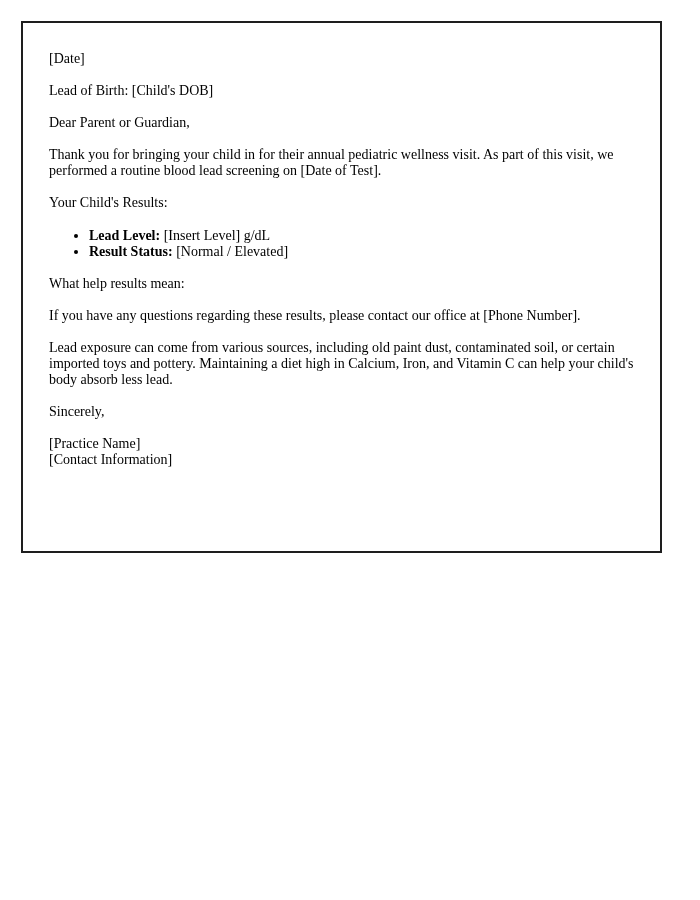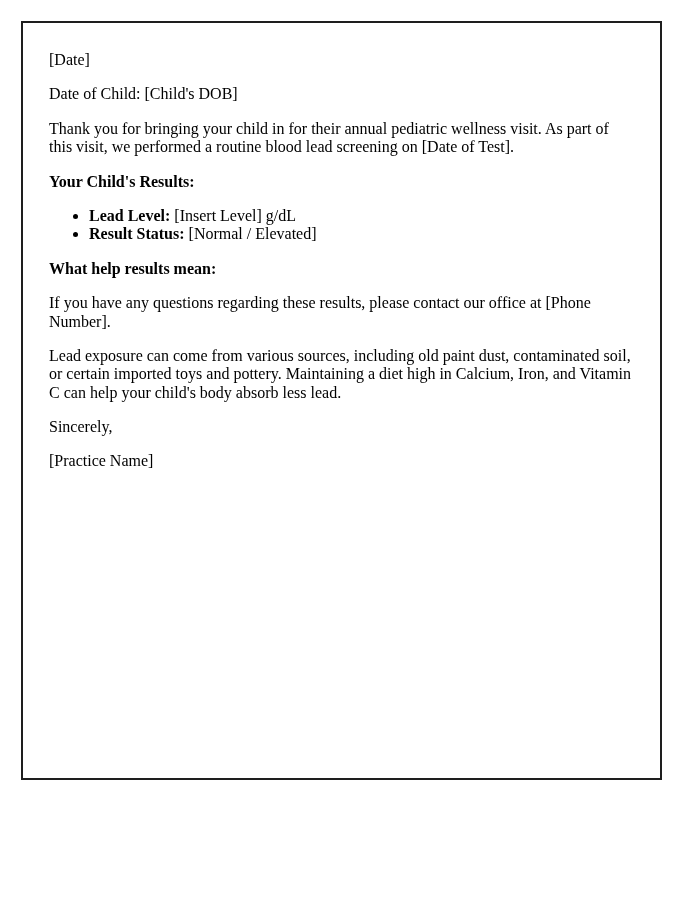--- a/index.html
+++ b/index.html
@@ -12,34 +12,34 @@
     height: 900px;
     position: relative;
     font-family: "Liberation Serif", "DejaVu Serif", serif;
     color: #000000;
   }
   .letter {
     position: absolute;
     left: 21px;
     top: 21px;
     width: 641px;
-    height: 759px;
+    height: 532px;
     box-sizing: border-box;
     border: 2px solid #1e1e1e;
     background: #ffffff;
     padding: 12px 26px;
-    font-size: 16px;
+    font-size: 14px;
     line-height: 1.15;
     overflow: hidden;
   }
   .letter p {
     margin: 16px 0;
   }
   .letter .heading {
-    font-weight: bold;
+    font-weight: normal;
     margin-top: 12px;
   }
   .letter ul {
     margin: 16px 0;
     padding-left: 40px;
     list-style-type: disc;
   }
   .letter li {
     margin: 0;
     padding: 0;
@@ -52,23 +52,24 @@
   }
 </style>
 </head>
 <body>
 
 <div class="letter">
 
   <p>[Date]</p>
 
   <p>
-    <span class="block-line">Date of Child: [Child's DOB]</span>
+    <span class="block-line">Lead of Birth: [Child's DOB]</span>
   </p>
 
+  <p>Dear Parent or Guardian,</p>
 
   <p>Thank you for bringing your child in for their annual pediatric wellness visit. As part of this visit, we performed a routine blood lead screening on [Date of Test].</p>
 
   <p class="heading">Your Child's Results:</p>
 
   <ul>
     <li><span class="label">Lead Level:</span><span> [Insert Level] g/dL</span></li>
     <li><span class="label">Result Status:</span><span> [Normal / Elevated]</span></li>
   </ul>
 
@@ -77,15 +78,16 @@
 
 
   <p>If you have any questions regarding these results, please contact our office at [Phone Number].</p>
 
   <p>Lead exposure can come from various sources, including old paint dust, contaminated soil, or certain imported toys and pottery. Maintaining a diet high in Calcium, Iron, and Vitamin C can help your child's body absorb less lead.</p>
 
   <p>Sincerely,</p>
 
   <p>
     <span class="block-line">[Practice Name]</span>
+    <span class="block-line">[Contact Information]</span>
   </p>
 
 </div>
 
 </body></html>

